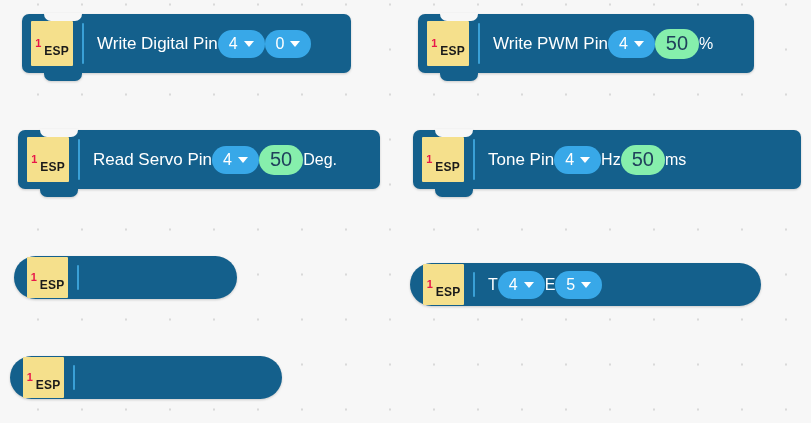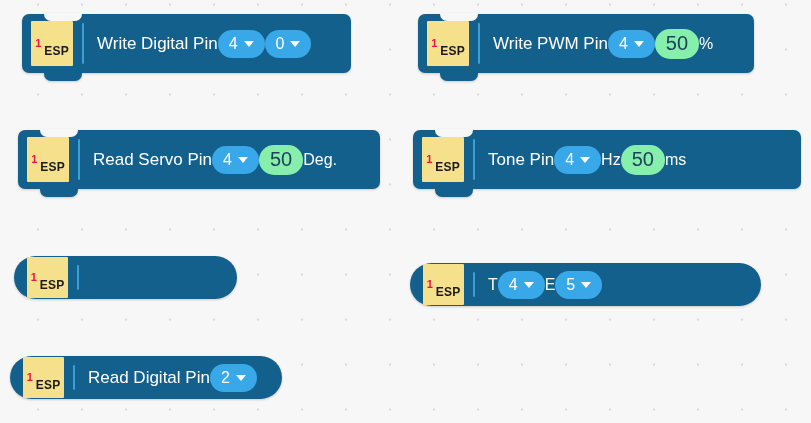--- a/index.html
+++ b/index.html
@@ -267,21 +267,14 @@
           <span class="caret"></span>
         </span>
       </div>
     </div>
     <div class="block reporter" style="left: 10px; top: 356px; width: 272px; height: 43px;">
       <div class="esp-badge">
         <span class="esp-num">1</span>
         <span class="esp-word">ESP</span>
       </div>
       <div class="divider"></div>
-      <div class="fields">
-        <span class="label">Read Digital Pin</span>
-        <span class="dropdown">
-          <span class="val">2</span>
-          <span class="caret"></span>
-        </span>
-      </div>
     </div>
   </div>
 
 </body></html>

